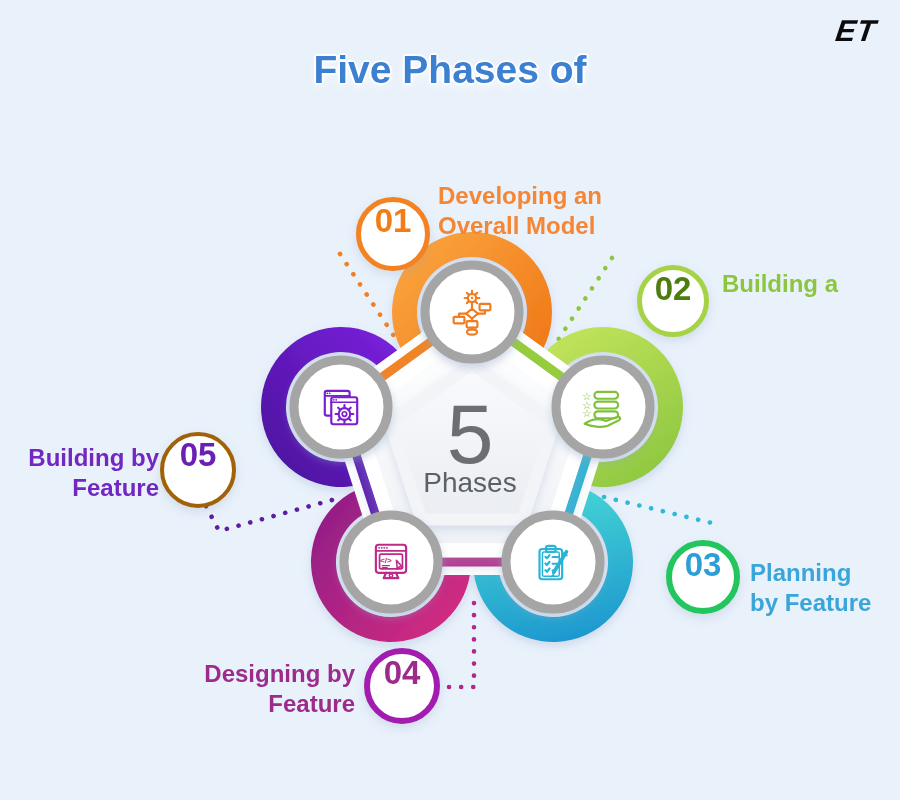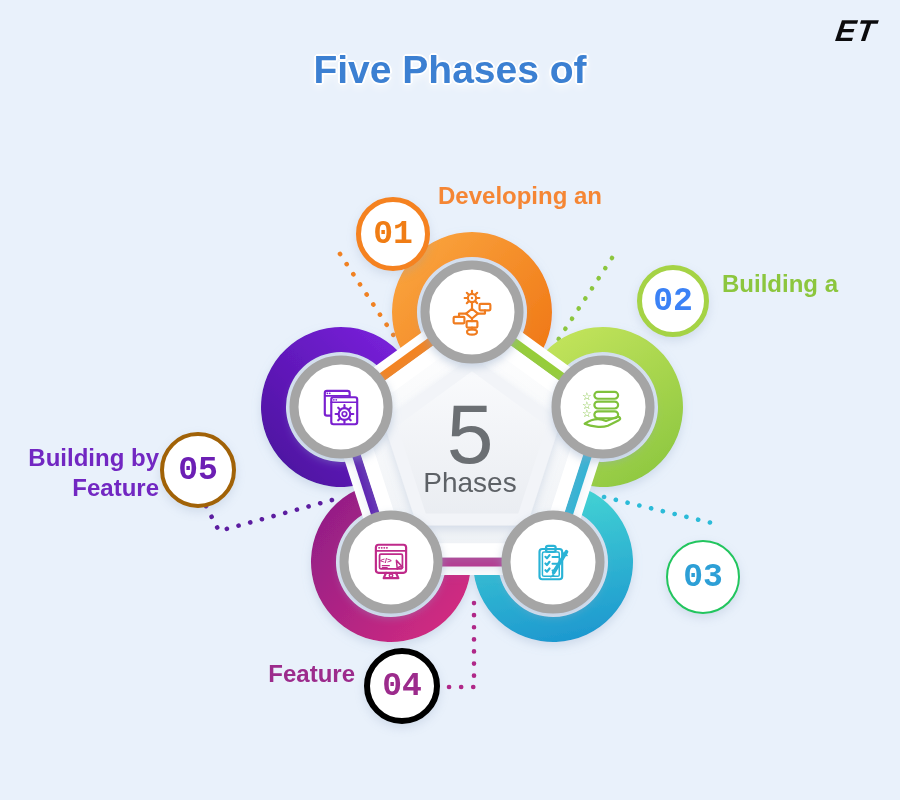--- a/index.html
+++ b/index.html
@@ -22,29 +22,28 @@
   }
   .title .t1 { color:#3c80d2; }
   .title .t2 { color:#2d5f9e; }
   .title div {
     text-shadow:-2px 0 0 #fff,2px 0 0 #fff,0 -2px 0 #fff,0 2px 0 #fff,
       -1px -1px 0 #fff,1px 1px 0 #fff,-1px 1px 0 #fff,1px -1px 0 #fff,0 4px 10px rgba(255,255,255,.9);
   }
 
   .badge {
     position:absolute; border-radius:50%; background:#fff; box-sizing:border-box;
-    display:flex; align-items:center; justify-content:center;
+    display:flex; align-items:flex-start; justify-content:center;
     font-weight:bold; font-size:33px;
     box-shadow:0 4px 10px rgba(140,160,190,0.25);
-    font-family:Liberation Mono, monospace;
   }
   .b1 { left:356px; top:197px; width:74px; height:74px; border:5px solid #f58220; color:#f07d15; }
-  .b2 { left:637px; top:265px; width:72px; height:72px; border:5px solid #a5d345; color:#3b82f6; }
-  .b3 { left:666px; top:540px; width:74px; height:74px; border:2px solid #22c55e; color:#2d9fd6; }
-  .b4 { left:364px; top:648px; width:76px; height:76px; border:6px solid #000000; color:#9c2b8c; }
+  .b2 { left:637px; top:265px; width:72px; height:72px; border:5px solid #a5d345; color:#4d7c0f; }
+  .b3 { left:666px; top:540px; width:74px; height:74px; border:6px solid #22c55e; color:#2d9fd6; }
+  .b4 { left:364px; top:648px; width:76px; height:76px; border:6px solid #a21caf; color:#9c2b8c; }
   .b5 { left:160px; top:432px; width:76px; height:76px; border:4px solid #a16207; color:#6c1fb4; }
 
   .plabel { position:absolute; font-weight:bold; font-size:24px; line-height:30px; }
   .l1 { left:438px; top:181px; color:#f58634; }
   .l2 { left:722px; top:269px; color:#8cc63e; }
   .l3 { left:750px; top:558px; color:#3aa5d8; }
   .l4 { right:545px; top:659px; color:#9c2b8c; text-align:right; }
   .l5 { right:741px; top:443px; color:#7227c2; text-align:right; }
 </style>
 </head>
@@ -216,25 +215,29 @@
 </div>
 <div class="badge b4">
   <span>04</span>
 </div>
 <div class="badge b5">
   <span>05</span>
 </div>
 
 <div class="plabel l1">
   <div>Developing an</div>
+  <div>Overall Model</div>
 </div>
 <div class="plabel l2">
   <div>Building a</div>
 </div>
 <div class="plabel l3">
+  <div>Planning</div>
+  <div>by Feature</div>
 </div>
 <div class="plabel l4">
+  <div>Designing by</div>
   <div>Feature</div>
 </div>
 <div class="plabel l5">
   <div>Building by</div>
   <div>Feature</div>
 </div>
 
 </body></html>

